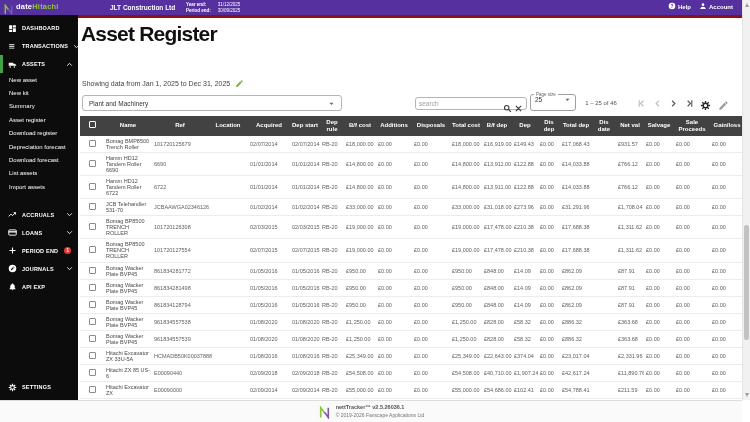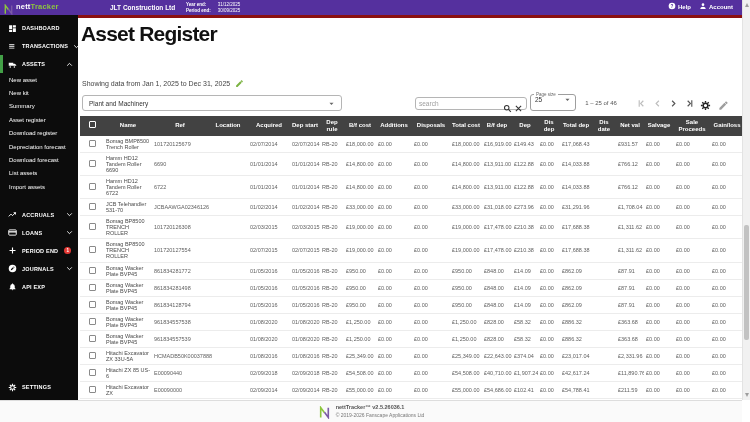--- a/index.html
+++ b/index.html
@@ -95,21 +95,21 @@
 </head>
 <body>
 
 <div class="topbar" data-name="top-bar">
   <div class="brand" data-name="app-logo">
     <span class="logo-n" data-name="logo-n-icon"><svg viewBox="0 0 24 24">
           <path fill="none" stroke="#8dc63f" stroke-width="3" d="M5 21V3l7 9.5"></path>
           <path fill="none" stroke="#7b5aa6" stroke-width="3" d="M19 3v18l-7-9.5"></path>
         </svg></span>
     <span class="brand-text">
-      <span class="brand-nett" data-name="brand-nett">nett</span><span class="brand-tracker" data-name="brand-tracker">Tracker</span>
+      <span class="brand-nett" data-name="brand-nett">date</span><span class="brand-tracker" data-name="brand-tracker">Hitachi</span>
     </span>
   </div>
   <div class="company" data-name="company-name">JLT Construction Ltd</div>
   <div class="dates" data-name="fiscal-dates">
     <span class="lbl" data-name="year-end-label">Year end:</span>
     <span data-name="year-end-value">31/12/2025</span>
     <span class="lbl" data-name="period-end-label">Period end:</span>
     <span data-name="period-end-value">30/09/2025</span>
   </div>
   <div class="top-action help-btn" data-name="help-button">

